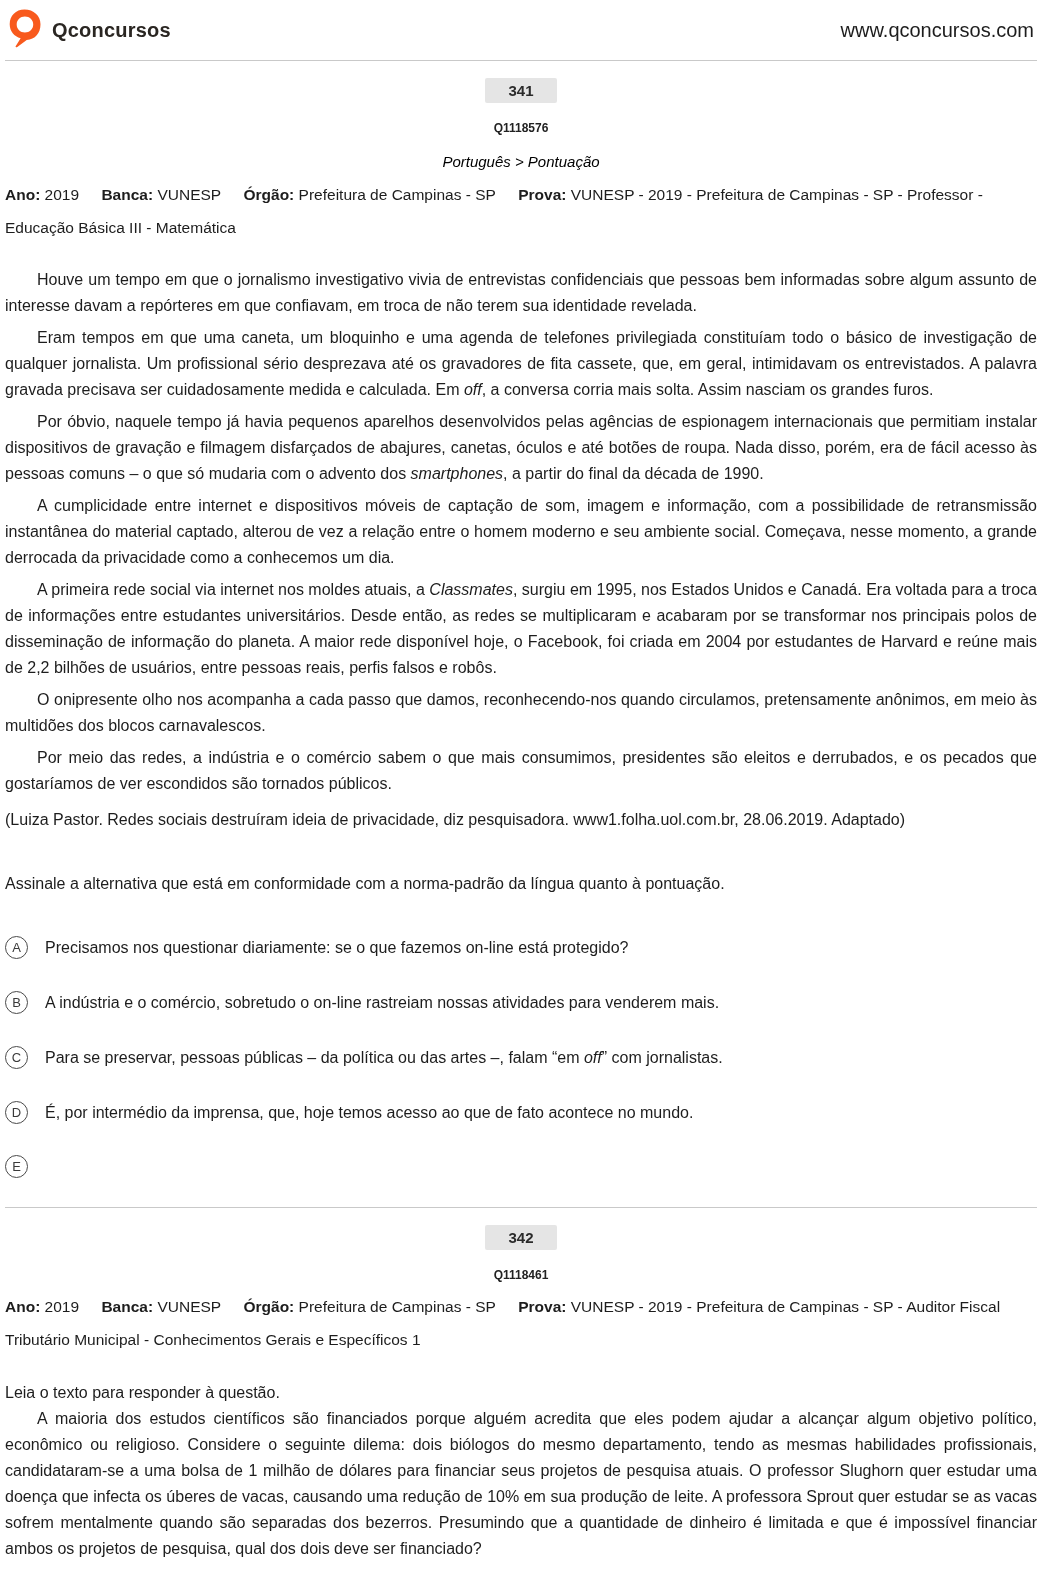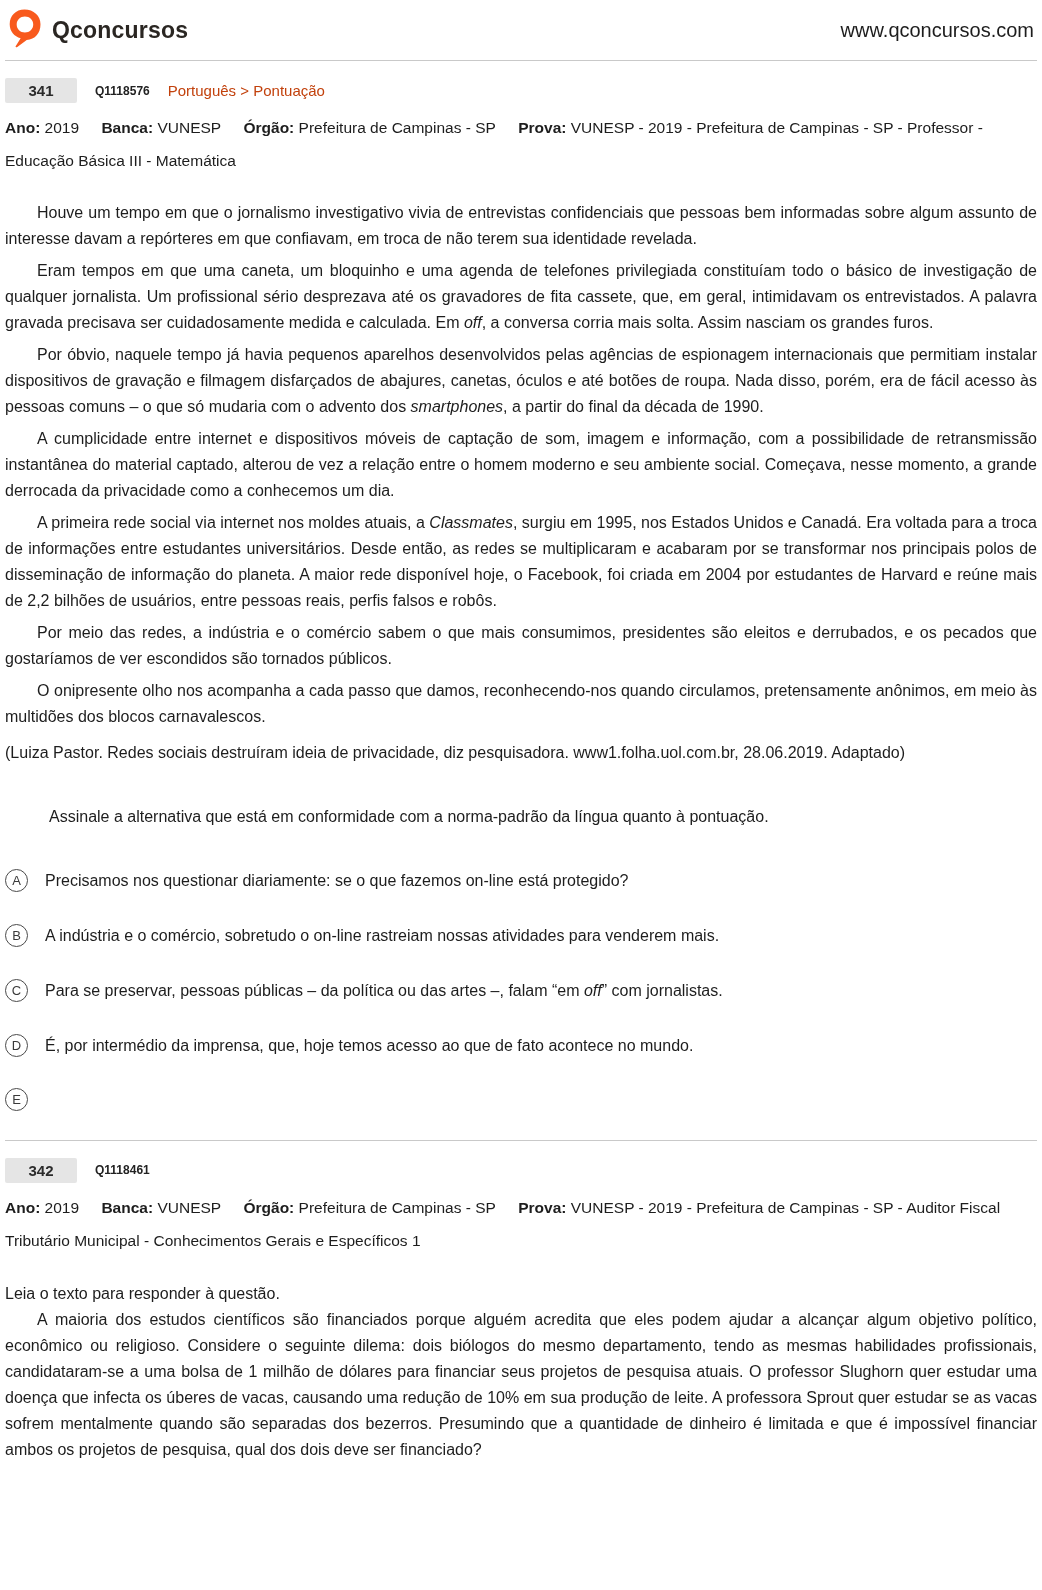--- a/index.html
+++ b/index.html
@@ -10,47 +10,47 @@
     color: #1d1d1d;
   }
   .page { padding: 0 5px; }
 
   
   .site-header {
     display: flex; justify-content: space-between; align-items: center;
     padding: 9px 3px 9px 3px; height: 60px;
   }
   .logo { display: flex; align-items: center; gap: 10px; cursor: pointer; }
-  .logo-text { font-size: 23px; font-weight: bold; color: #2a2622; letter-spacing: 0.2px; }
+  .logo-text { font-size: 20px; font-weight: bold; color: #2a2622; letter-spacing: 0.2px; }
   .site-url { font-size: 20px; color: #1d1d1d; }
   .rule { border: none; border-top: 1px solid #c9c9c9; height: 0; }
 
   
-  .q-head { display: flex; align-items: center; gap: 18px; margin-top: 17px; }
+  .q-head { display: flex; align-items: center; gap: 18px; margin-top: 17px; flex-direction: column; }
   .q-badge {
     background: #e5e5e5; color: #2b2b2b; font-weight: bold; font-size: 15px;
     width: 72px; text-align: center; padding: 4px 0; border-radius: 2px; flex: 0 0 auto;
   }
   .q-code { font-weight: bold; font-size: 12px; color: #222; }
-  .q-breadcrumb { font-size: 15px; color: #c2410c; }
+  .q-breadcrumb { font-size: 15px; color: #000000; font-style: italic; }
 
   .q-meta { margin-top: 8px; font-size: 15.5px; line-height: 2.15; }
   .meta-pair { margin-right: 18px; margin-top: 44px; }
   .meta-pair b { font-weight: bold; }
 
   
   .passage { margin-top: 22px; }
   .passage p, .intro, .command, .opt-text {
     font-size: 16px; line-height: 26px; color: #1d1d1d;
   }
   .passage p { text-align: justify; margin-bottom: 6px; }
   .passage p.para { text-indent: 32px; }
   .passage p.citation { text-indent: 0; margin-top: 10px; }
 
-  .command { margin-top: 38px; margin-left: 44px; }
+  .command { margin-top: 38px; }
 
   
   .options { list-style: none; margin-top: 38px; }
   .option { display: flex; align-items: center; gap: 17px; margin-bottom: 29px; cursor: pointer; }
   .opt-letter {
     width: 23px; height: 23px; flex: 0 0 auto;
     border: 1.5px solid #4a4a4a; border-radius: 50%;
     display: flex; align-items: center; justify-content: center;
     font-size: 13px; color: #3a3a3a;
   }
@@ -92,22 +92,22 @@
       <span class="meta-pair"><b>Órgão:</b> <span>Prefeitura de Campinas - SP</span></span>
       <span class="meta-pair"><b>Prova:</b> <span>VUNESP - 2019 - Prefeitura de Campinas - SP - Professor - Educação Básica III - Matemática</span></span>
     </p>
 
     <div class="passage">
       <p class="para">Houve um tempo em que o jornalismo investigativo vivia de entrevistas confidenciais que pessoas bem informadas sobre algum assunto de interesse davam a repórteres em que confiavam, em troca de não terem sua identidade revelada.</p>
       <p class="para"><span>Eram tempos em que uma caneta, um bloquinho e uma agenda de telefones privilegiada constituíam todo o básico de investigação de qualquer jornalista. Um profissional sério desprezava até os gravadores de fita cassete, que, em geral, intimidavam os entrevistados. A palavra gravada precisava ser cuidadosamente medida e calculada. Em </span><i>off</i><span>, a conversa corria mais solta. Assim nasciam os grandes furos.</span></p>
       <p class="para"><span>Por óbvio, naquele tempo já havia pequenos aparelhos desenvolvidos pelas agências de espionagem internacionais que permitiam instalar dispositivos de gravação e filmagem disfarçados de abajures, canetas, óculos e até botões de roupa. Nada disso, porém, era de fácil acesso às pessoas comuns – o que só mudaria com o advento dos </span><i>smartphones</i><span>, a partir do final da década de 1990.</span></p>
       <p class="para">A cumplicidade entre internet e dispositivos móveis de captação de som, imagem e informação, com a possibilidade de retransmissão instantânea do material captado, alterou de vez a relação entre o homem moderno e seu ambiente social. Começava, nesse momento, a grande derrocada da privacidade como a conhecemos um dia.</p>
       <p class="para"><span>A primeira rede social via internet nos moldes atuais, a </span><i>Classmates</i><span>, surgiu em 1995, nos Estados Unidos e Canadá. Era voltada para a troca de informações entre estudantes universitários. Desde então, as redes se multiplicaram e acabaram por se transformar nos principais polos de disseminação de informação do planeta. A maior rede disponível hoje, o Facebook, foi criada em 2004 por estudantes de Harvard e reúne mais de 2,2 bilhões de usuários, entre pessoas reais, perfis falsos e robôs.</span></p>
+      <p class="para">O onipresente olho nos acompanha a cada passo que damos, reconhecendo-nos quando circulamos, pretensamente anônimos, em meio às multidões dos blocos carnavalescos.</p>
       <p class="para">Por meio das redes, a indústria e o comércio sabem o que mais consumimos, presidentes são eleitos e derrubados, e os pecados que gostaríamos de ver escondidos são tornados públicos.</p>
-      <p class="para">O onipresente olho nos acompanha a cada passo que damos, reconhecendo-nos quando circulamos, pretensamente anônimos, em meio às multidões dos blocos carnavalescos.</p>
       <p class="citation">(Luiza Pastor. Redes sociais destruíram ideia de privacidade, diz pesquisadora. www1.folha.uol.com.br, 28.06.2019. Adaptado)</p>
     </div>
 
     <p class="command">Assinale a alternativa que está em conformidade com a norma-padrão da língua quanto à pontuação.</p>
 
     <ul class="options">
       <li class="option">
         <span class="opt-letter">A</span>
         <span class="opt-text">Precisamos nos questionar diariamente: se o que fazemos on-line está protegido?</span>
       </li>

